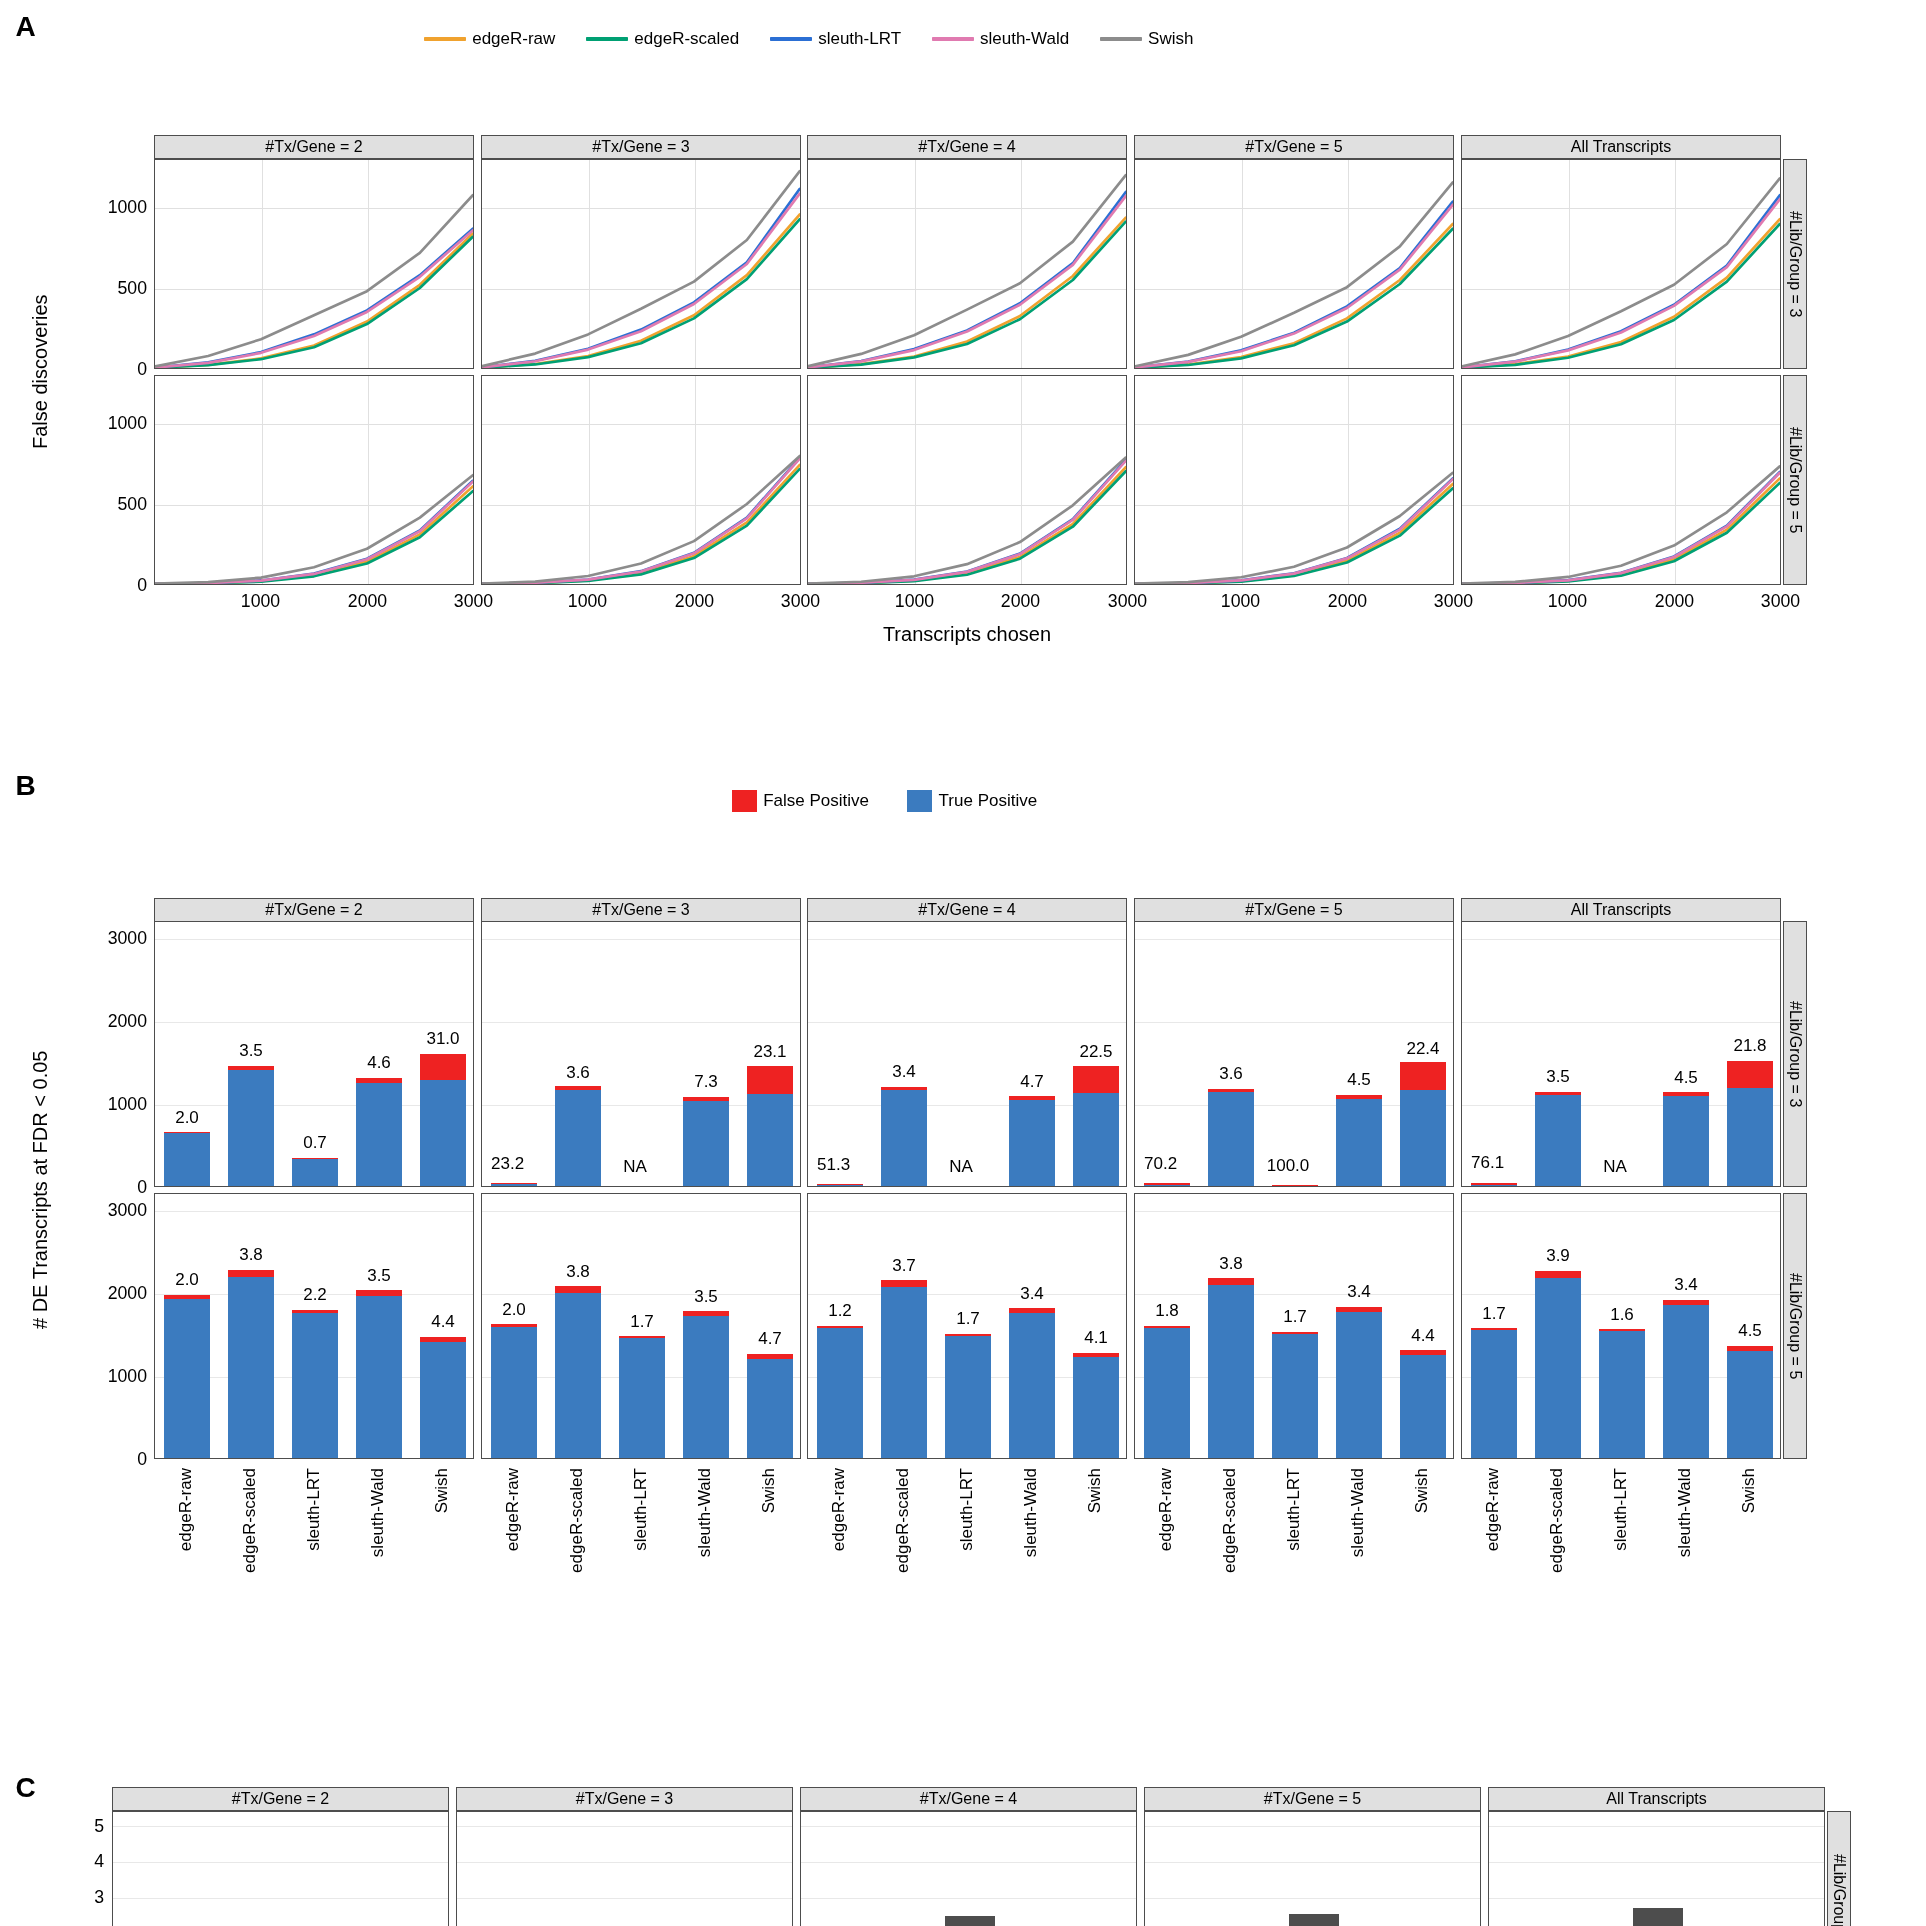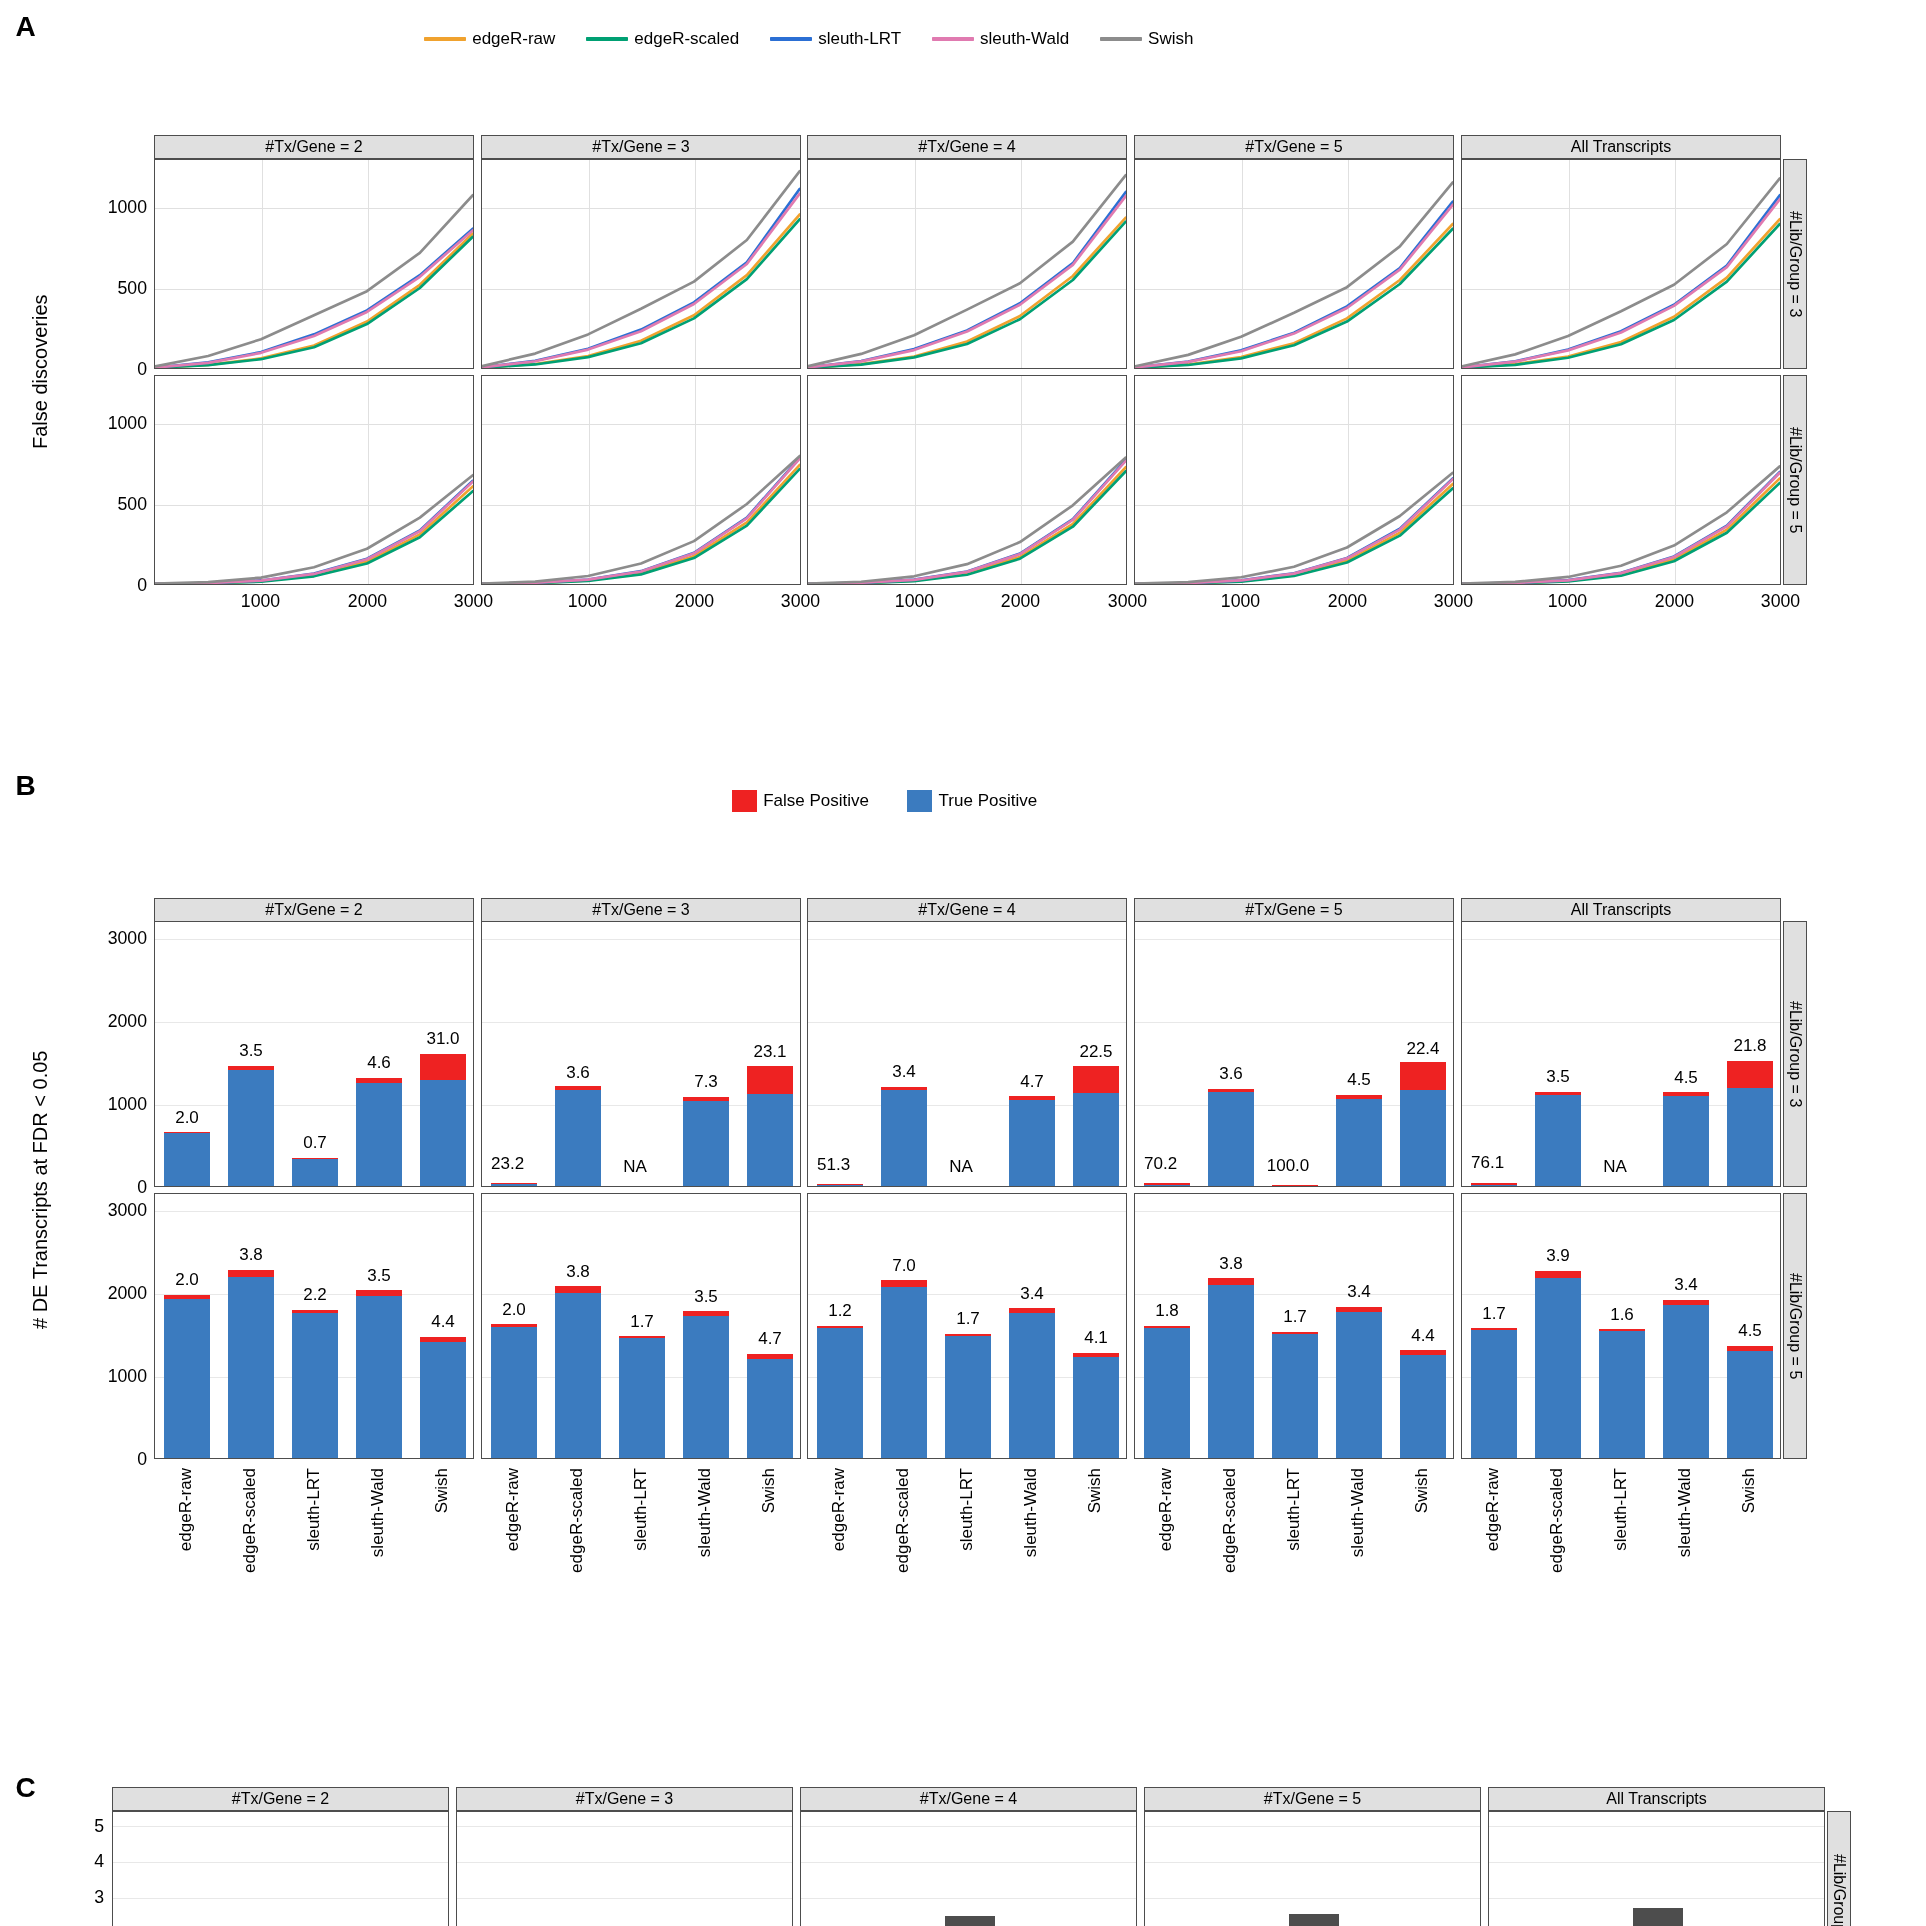--- a/index.html
+++ b/index.html
@@ -283,20 +283,21 @@
         <path d="M0.0,540.6 L137.7,538.9 L275.3,533.1 L413.0,516.0 L550.7,476.5 L688.3,399.5 L826.0,266.3" fill="none" stroke="#f0a22e" stroke-width="7" stroke-linejoin="round" stroke-linecap="round"></path>
         <path d="M0.0,540.6 L137.7,539.3 L275.3,534.3 L413.0,519.4 L550.7,481.9 L688.3,407.8 L826.0,278.0" fill="none" stroke="#00a073" stroke-width="7" stroke-linejoin="round" stroke-linecap="round"></path>
         <path d="M0.0,540.6 L137.7,538.1 L275.3,531.0 L413.0,511.9 L550.7,469.4 L688.3,389.1 L826.0,249.7" fill="none" stroke="#2b6fd4" stroke-width="7" stroke-linejoin="round" stroke-linecap="round"></path>
         <path d="M0.0,540.6 L137.7,538.1 L275.3,531.4 L413.0,512.7 L550.7,470.7 L688.3,391.2 L826.0,251.8" fill="none" stroke="#e07ab0" stroke-width="7" stroke-linejoin="round" stroke-linecap="round"></path>
         <path d="M0.0,540.2 L137.7,535.6 L275.3,522.7 L413.0,493.6 L550.7,441.1 L688.3,354.6 L826.0,235.1" fill="none" stroke="#8c8c8c" stroke-width="7" stroke-linejoin="round" stroke-linecap="round"></path>
       </svg>
     </div>
     <div class="axis-label-x" style="left:1525px; top:591px; width:85px;">1000</div>
     <div class="axis-label-x" style="left:1632px; top:591px; width:85px;">2000</div>
     <div class="axis-label-x" style="left:1738px; top:591px; width:85px;">3000</div>
+    <div class="xlab-title" style="left:154px; top:623px; width:1626px;">Transcripts chosen</div>
   </div>
 
 <div id="panelB-root" style="position: absolute; left: 0px; top: 0px; width: 1965px; height: 1772px;">
     <div class="legend" style="left:732px; top:790px;">
       <div class="legend-item" style="margin-right:23px;">
         <span class="legend-box" style="background:#ee2222;"></span>
         <span>False Positive</span>
       </div>
       <div class="legend-item" style="margin-right:23px;">
         <span class="legend-box" style="background:#3b7bbf;"></span>
@@ -539,21 +540,21 @@
       <div class="gridline-h" style="top:16.6px; background:#e8e8e8;"></div>
       <div class="bar" style="left:9px; width:46px; height:133px;">
         <div class="bar-true" style="height:130px;"></div>
         <div class="bar-false" style="bottom:130px; height:2.5px;"></div>
       </div>
       <div class="bar-label" style="left:0px; top:107px; width:64px;">1.2</div>
       <div class="bar" style="left:73px; width:46px; height:178px;">
         <div class="bar-true" style="height:171px;"></div>
         <div class="bar-false" style="bottom:171px; height:6.6px;"></div>
       </div>
-      <div class="bar-label" style="left:64px; top:62px; width:64px;">7.0</div>
+      <div class="bar-label" style="left:64px; top:62px; width:64px;">3.7</div>
       <div class="bar" style="left:137px; width:46px; height:124px;">
         <div class="bar-true" style="height:122px;"></div>
         <div class="bar-false" style="bottom:122px; height:2.1px;"></div>
       </div>
       <div class="bar-label" style="left:128px; top:115px; width:64px;">1.7</div>
       <div class="bar" style="left:201px; width:46px; height:150px;">
         <div class="bar-true" style="height:145px;"></div>
         <div class="bar-false" style="bottom:145px; height:5px;"></div>
       </div>
       <div class="bar-label" style="left:192px; top:90px; width:64px;">3.4</div>

